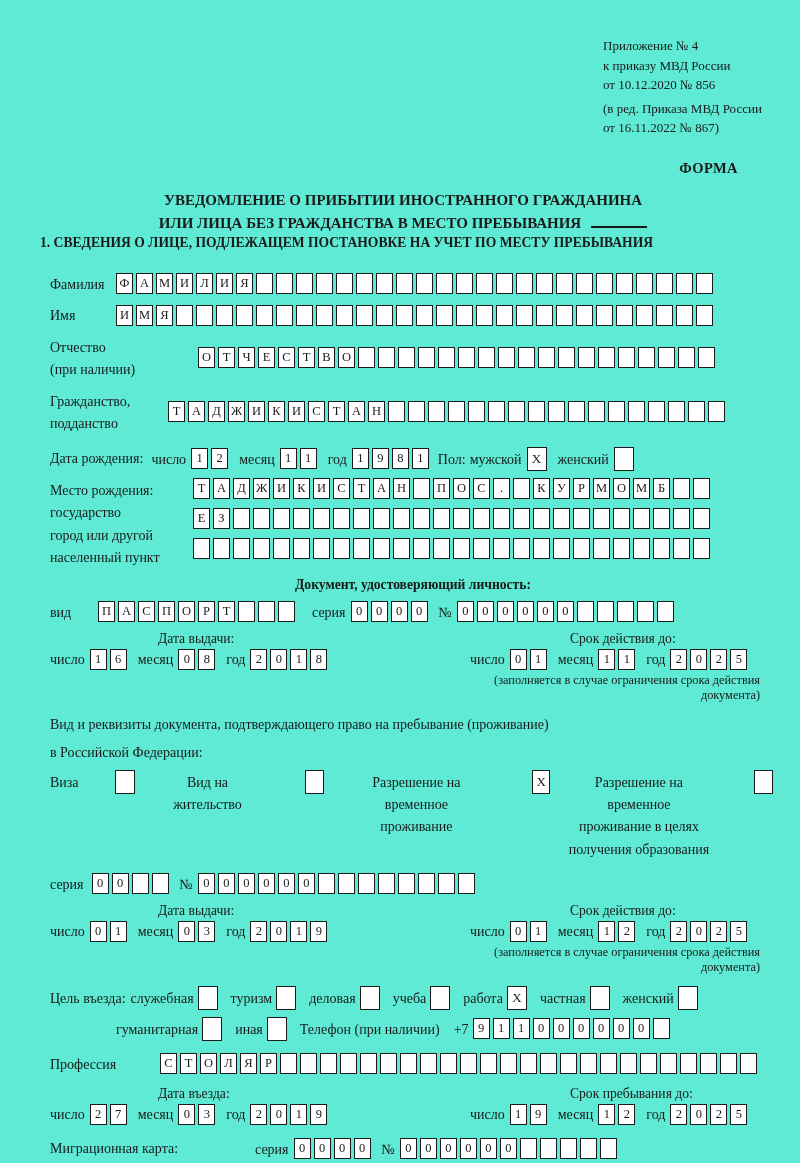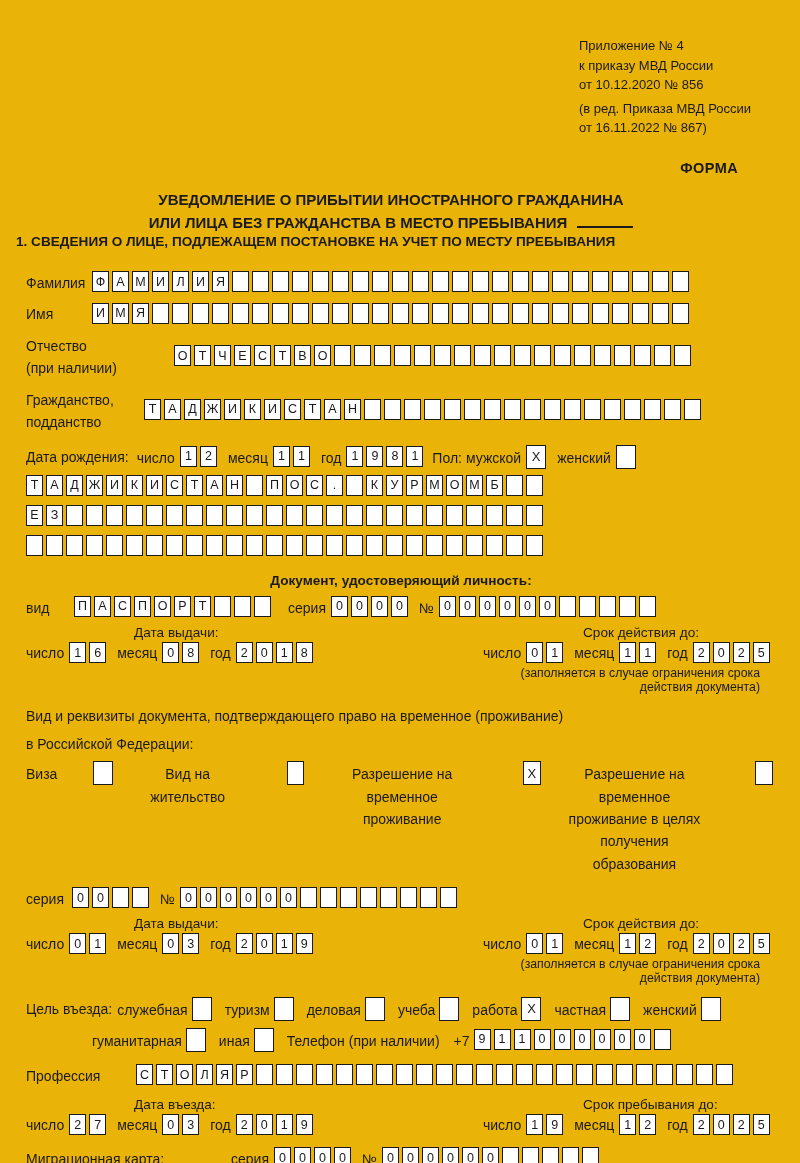--- a/index.html
+++ b/index.html
@@ -1,20 +1,20 @@
 <!DOCTYPE html>
 <html><head>
 <meta charset="utf-8">
 <style>
   html,body{margin:0;padding:0;background:#fff;}
   .page{
-    width:800px;height:1163px;background:#eab308;color:#1a1a1a;
-    font-family:Liberation Sans, sans-serif;
+    width:800px;height:1163px;background:#5eead4;color:#1a1a1a;
+    font-family:Liberation Serif, serif;
     position:relative;box-sizing:border-box;
-    padding:36px 24px 20px 26px;overflow:hidden;
+    padding:36px 24px 20px 50px;overflow:hidden;
   }
   .hdr{margin-left:553px;font-size:13px;line-height:1.5;}
   .hdr .gap{height:4px;}
   .forma{margin-top:22px;text-align:right;padding-right:38px;font-weight:bold;font-size:14.5px;letter-spacing:.4px;}
   .title{margin-top:12px;text-align:center;font-weight:bold;font-size:15px;line-height:1.55;margin-left:-20px;}
   .title-underline{display:inline-block;width:56px;border-bottom:2px solid #1a1a1a;margin-left:10px;}
   .sec{font-weight:bold;font-size:13.6px;margin-left:-10px;}
   .row{display:flex;align-items:center;margin-bottom:6px;}
   .lbl{font-size:14px;padding-top:3px;white-space:pre-line;line-height:1.6;flex:0 0 auto;}
   .sl{font-size:14px;padding-top:3px;margin:0 5px 0 8px;}
@@ -22,21 +22,21 @@
   .cell{
     display:inline-flex;width:15px;height:19px;border:1.5px solid #1a1a1a;
     margin-right:3px;align-items:center;justify-content:center;
     font-size:12.5px;vertical-align:top;background:#fff;
   }
   .cb{width:18px;height:22px;margin-top:1px;font-size:13px;}
   .w66{width:66px;}.w148{width:148px;}.w118{width:118px;}.w143{width:143px;}.w48{width:48px;}.w110{width:110px;}.w175{width:175px;}
   .stack{display:flex;flex-direction:column;}
   .stack .boxes{margin-bottom:9px;}
   .center-b{ text-align:center;font-weight:bold;font-size:13.6px;margin:8px 0 6px;}
-  .dpair{display:flex;margin-top:4px;gap:37px;}
+  .dpair{display:flex;margin-top:4px;}
   .dp-left{flex:0 0 420px;}
   .dp-right{flex:1 1 auto;}
   .dp-title{font-size:13.6px;margin-bottom:2px;}
   .dp-title.t1{margin-left:108px;}
   .dp-title.t2{margin-left:100px;}
   .dgroup{display:flex;align-items:flex-start;}
   .dgroup .sl:first-child{margin-left:0;}
   .dp-note{font-size:12.3px;margin-top:3px;text-align:right;padding-right:16px;}
   .intro{font-size:14px;line-height:2.0;margin-top:8px;}
   .optrow{display:flex;align-items:flex-start;margin-top:2px;margin-bottom:10px;}
@@ -100,20 +100,24 @@
     <span class="sl">год</span>
     <span class="boxes"><span class="cell">1</span><span class="cell">9</span><span class="cell">8</span><span class="cell">1</span></span>
     <span class="sl" style="margin-left:6px;margin-right:0;">Пол:</span>
     <span class="sl" style="margin-left:4px;">мужской</span>
     <span class="cell cb">X</span>
     <span class="sl">женский</span>
     <span class="cell cb"></span>
   </div>
 
   <div class="row">
+    <span class="lbl w143">Место рождения:
+государство
+город или другой
+населенный пункт</span>
     <span class="stack">
       <span class="boxes"><span class="cell">Т</span><span class="cell">А</span><span class="cell">Д</span><span class="cell">Ж</span><span class="cell">И</span><span class="cell">К</span><span class="cell">И</span><span class="cell">С</span><span class="cell">Т</span><span class="cell">А</span><span class="cell">Н</span><span class="cell"></span><span class="cell">П</span><span class="cell">О</span><span class="cell">С</span><span class="cell">.</span><span class="cell"></span><span class="cell">К</span><span class="cell">У</span><span class="cell">Р</span><span class="cell">М</span><span class="cell">О</span><span class="cell">М</span><span class="cell">Б</span><span class="cell"></span><span class="cell"></span></span>
       <span class="boxes"><span class="cell">Е</span><span class="cell">З</span><span class="cell"></span><span class="cell"></span><span class="cell"></span><span class="cell"></span><span class="cell"></span><span class="cell"></span><span class="cell"></span><span class="cell"></span><span class="cell"></span><span class="cell"></span><span class="cell"></span><span class="cell"></span><span class="cell"></span><span class="cell"></span><span class="cell"></span><span class="cell"></span><span class="cell"></span><span class="cell"></span><span class="cell"></span><span class="cell"></span><span class="cell"></span><span class="cell"></span><span class="cell"></span><span class="cell"></span></span>
       <span class="boxes"><span class="cell"></span><span class="cell"></span><span class="cell"></span><span class="cell"></span><span class="cell"></span><span class="cell"></span><span class="cell"></span><span class="cell"></span><span class="cell"></span><span class="cell"></span><span class="cell"></span><span class="cell"></span><span class="cell"></span><span class="cell"></span><span class="cell"></span><span class="cell"></span><span class="cell"></span><span class="cell"></span><span class="cell"></span><span class="cell"></span><span class="cell"></span><span class="cell"></span><span class="cell"></span><span class="cell"></span><span class="cell"></span><span class="cell"></span></span>
     </span>
   </div>
 
   <div class="center-b">Документ, удостоверяющий личность:</div>
 
   <div class="row">
@@ -145,21 +149,21 @@
         <span class="sl">месяц</span>
         <span class="boxes"><span class="cell">1</span><span class="cell">1</span></span>
         <span class="sl">год</span>
         <span class="boxes"><span class="cell">2</span><span class="cell">0</span><span class="cell">2</span><span class="cell">5</span></span>
       </div>
       <div class="dp-note">(заполняется в случае ограничения срока действия документа)</div>
     </div>
   </div>
 
   <div class="intro">
-    <div>Вид и реквизиты документа, подтверждающего право на временное (проживание)</div>
+    <div>Вид и реквизиты документа, подтверждающего право на пребывание (проживание)</div>
     <div>в Российской Федерации:</div>
   </div>
 
   <div class="optrow">
     <span class="opt">
       <span class="opt-label">Виза</span>
       <span class="cell cb" style="margin-left:4px;"></span>
     </span>
     <span class="opt ml20">
       <span class="opt-label">Вид на жительство</span>

